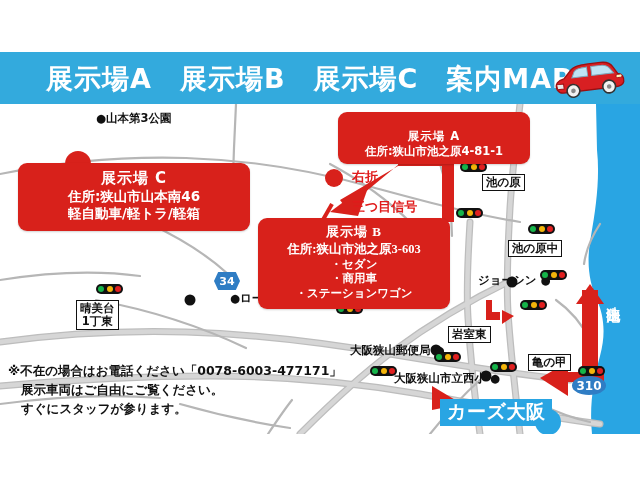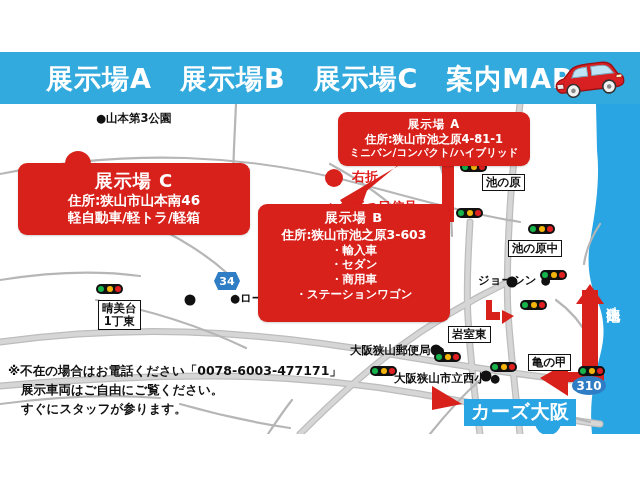--- a/index.html
+++ b/index.html
@@ -44,40 +44,40 @@
   
   .callout{
     position:absolute;background:#d8211b;color:#fff;border-radius:9px;
     text-align:center;font-weight:bold;line-height:1.28;
     box-shadow:0 1px 2px rgba(0,0,0,.18);
   }
   .callout .ttl{font-size:13px;letter-spacing:1px;}
   .callout .adr{font-size:13px;}
   .callout .li{font-size:12.5px;}
 
-  #callout-a{left:338px;top:112px;width:184px;padding:5px 4px 6px;}
+  #callout-a{left:338px;top:112px;width:184px;padding:17px 4px 6px;}
   #callout-a .ttl{font-size:11.5px;}
   #callout-a .adr{font-size:11.5px;}
   #callout-a .li{font-size:10.5px;}
 
   #callout-c{left:18px;top:163px;width:224px;padding:6px 4px 8px;}
-  #callout-c .ttl{font-size:18px;}
+  #callout-c .ttl{font-size:15px;}
   #callout-c .adr{font-size:13.5px;}
   #callout-c .li{font-size:13.5px;}
 
-  #callout-b{left:258px;top:204px;width:184px;padding:6px 4px 20px;}
+  #callout-b{left:258px;top:218px;width:184px;padding:6px 4px 8px;font-family:Liberation Serif, serif;}
   #callout-b .ttl{font-size:13px;}
   #callout-b .adr{font-size:12.5px;}
   #callout-b .li{font-size:11.5px;}
 
   
   #cars-banner{
     position:absolute;left:440px;top:295px;background:#29a5e3;color:#fff;
     font-size:19px;font-weight:bold;padding:2px 7px 3px;white-space:nowrap;
-    letter-spacing:0.5px;line-height:1.15;margin-left:24px;
+    letter-spacing:0.5px;line-height:1.15;
   }
 
   
   #lake-label{
     position:absolute;left:606px;top:192px;color:#fff;font-size:14px;
     font-weight:bold;writing-mode:vertical-rl;line-height:1.05;letter-spacing:1px;
   }
 
   
   .shield-hex{
@@ -224,21 +224,21 @@
         <circle cx="86" cy="18" r="0"></circle>
       </g>
     </svg>
 
     <div class="poi" style="left:84px;top:8px;">●山本第3公園</div>
     <div class="poi" style="left:186px;top:188px;padding-left:32px;">●ローソン</div>
     <div class="poi" style="left:466px;top:170px;">ジョーシン ●</div>
     <div class="poi" style="left:338px;top:240px;">大阪狭山郵便局 ●</div>
     <div class="poi" style="left:382px;top:268px;">大阪狭山市立西小 ●</div>
 
-    <div class="boxlabel" style="left:98px;top:196px;">
+    <div class="boxlabel" style="left:76px;top:196px;">
       <div>晴美台</div>
       <div>1丁東</div>
     </div>
     <div class="boxlabel" style="left:482px;top:70px;">
       <div>池の原</div>
     </div>
     <div class="boxlabel" style="left:508px;top:136px;text-align:right;">
       <div>池の原中</div>
     </div>
     <div class="boxlabel" style="left:448px;top:222px;">
@@ -312,33 +312,31 @@
     <div class="redtext" style="left:352px;top:66px;" id="right-turn-label">右折</div>
 
     <div id="lake-label">狭山池</div>
 
     <div id="cars-banner">カーズ大阪</div>
   </div>
 
   <div class="callout" id="callout-a">
     <div class="ttl">展示場 A</div>
     <div class="adr">住所:狭山市池之原4-81-1</div>
-    <div class="li">ミニバン/コンパクト/ハイブリッド</div>
   </div>
 
   <div class="callout" id="callout-c">
     <div class="ttl">展示場 C</div>
     <div class="adr">住所:狭山市山本南46</div>
     <div class="li">軽自動車/軽トラ/軽箱</div>
   </div>
 
   <div class="callout" id="callout-b">
     <div class="ttl">展示場 B</div>
     <div class="adr">住所:狭山市池之原3-603</div>
-    <div class="li">・輸入車</div>
     <div class="li">・セダン</div>
     <div class="li">・商用車</div>
     <div class="li">・ステーションワゴン</div>
   </div>
 
   <div id="note">
     <div>※不在の場合はお電話ください「0078-6003-477171」</div>
     <div class="ind">展示車両はご自由にご覧ください。</div>
     <div class="ind">すぐにスタッフが参ります。</div>
   </div>

